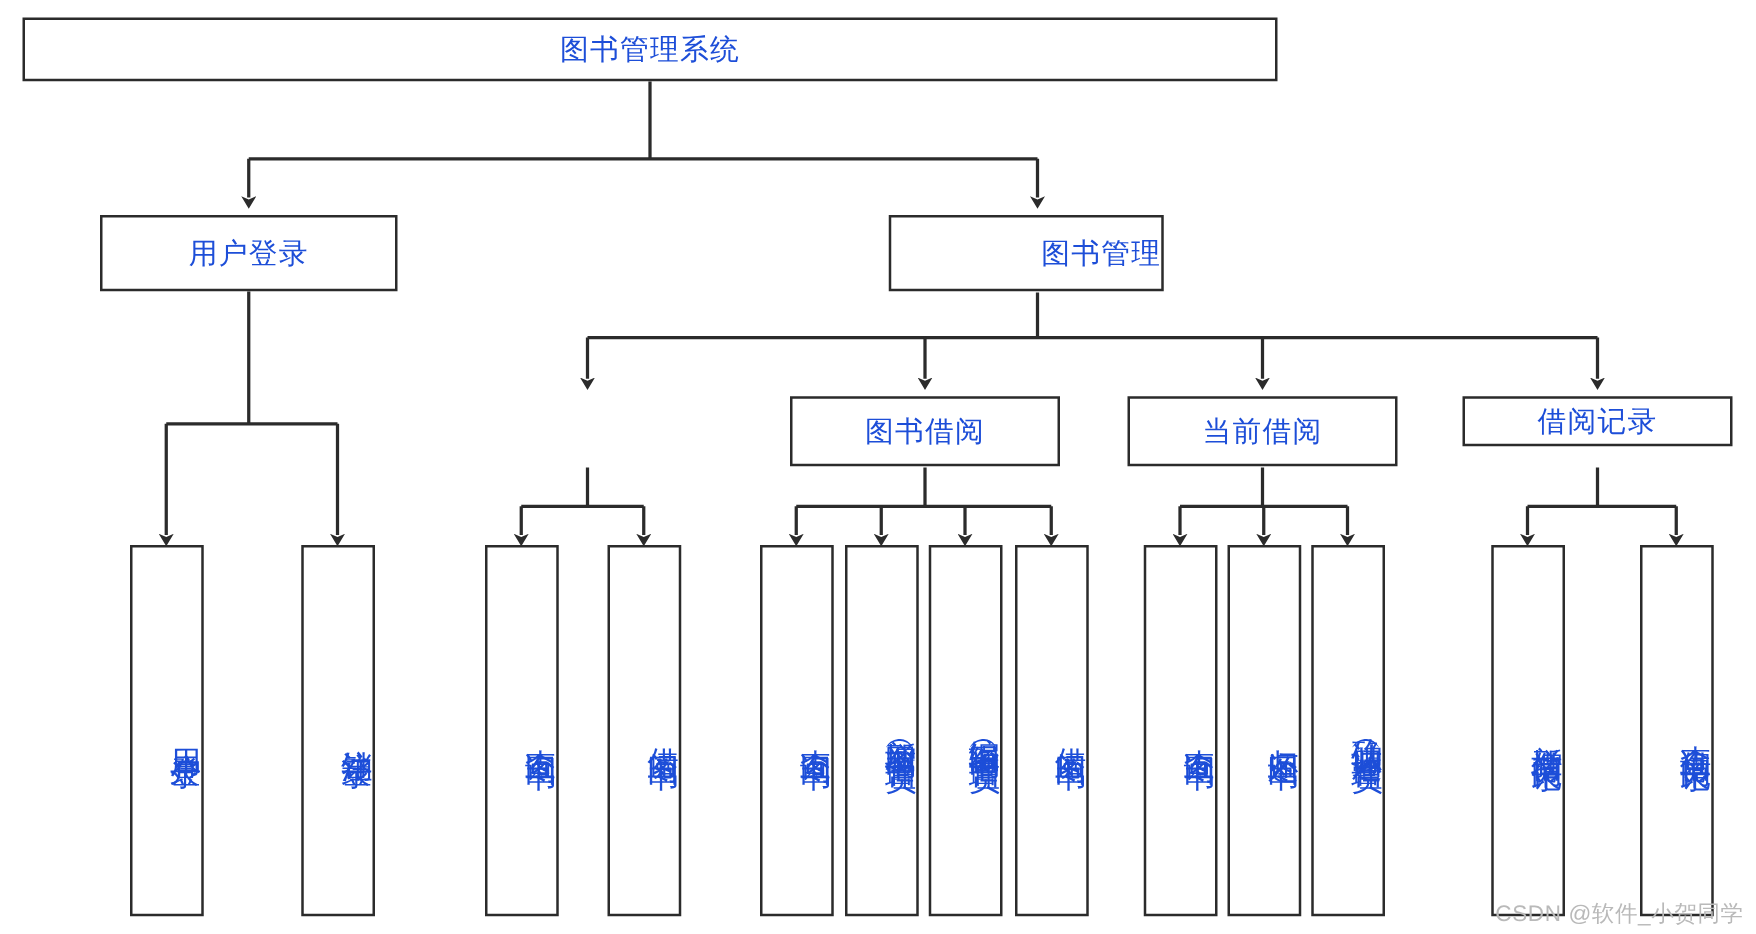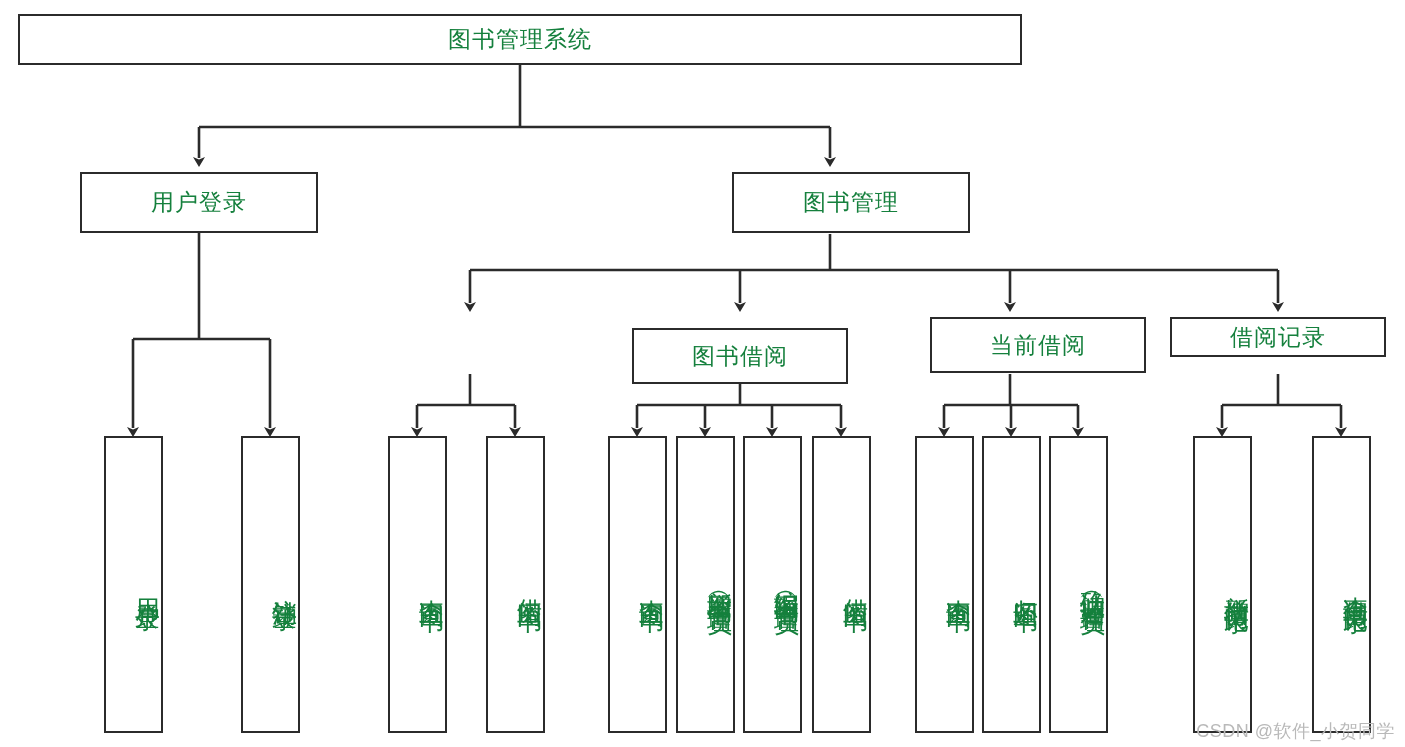--- a/index.html
+++ b/index.html
@@ -26,21 +26,21 @@
     pointer-events: none;
   }
   .node {
     position: absolute;
     box-sizing: border-box;
     background: #ffffff;
     border: 2px solid #2b2b2b;
     display: flex;
     align-items: center;
     justify-content: center;
-    color: #15803d;
+    color: #1d4ed8;
   }
   .node.horiz {
     font-size: 23px;
     letter-spacing: 1px;
   }
   .node.vert {
     writing-mode: vertical-rl;
     text-orientation: upright;
     font-size: 25px;
     letter-spacing: 3px;
@@ -126,30 +126,30 @@
   </svg>
 
   <div class="node horiz" style="left:18px; top:14px; width:1004px; height:51px;">
     <span class="lbl">图书管理系统</span>
   </div>
 
   <div class="node horiz" style="left:80px; top:172px; width:238px; height:61px;">
     <span class="lbl">用户登录</span>
   </div>
 
-  <div class="node horiz" style="left:732px; top:172px; width:238px; height:61px;">
+  <div class="node horiz" style="left:711px; top:172px; width:220px; height:61px;justify-content:flex-end;">
     <span class="lbl">图书管理</span>
   </div>
 
 
-  <div class="node horiz" style="left:632px; top:328px; width:216px; height:56px;">
+  <div class="node horiz" style="left:632px; top:317px; width:216px; height:56px;">
     <span class="lbl">图书借阅</span>
   </div>
 
-  <div class="node horiz" style="left:902px; top:317px; width:216px; height:56px;margin-left:28px;">
+  <div class="node horiz" style="left:902px; top:317px; width:216px; height:56px;">
     <span class="lbl">当前借阅</span>
   </div>
 
   <div class="node horiz" style="left:1170px; top:317px; width:216px; height:40px;">
     <span class="lbl">借阅记录</span>
   </div>
 
   <div class="node vert" style="left:104px; top:436px; width:59px; height:297px;">
     <span class="lbl">用户登录</span>
   </div>

